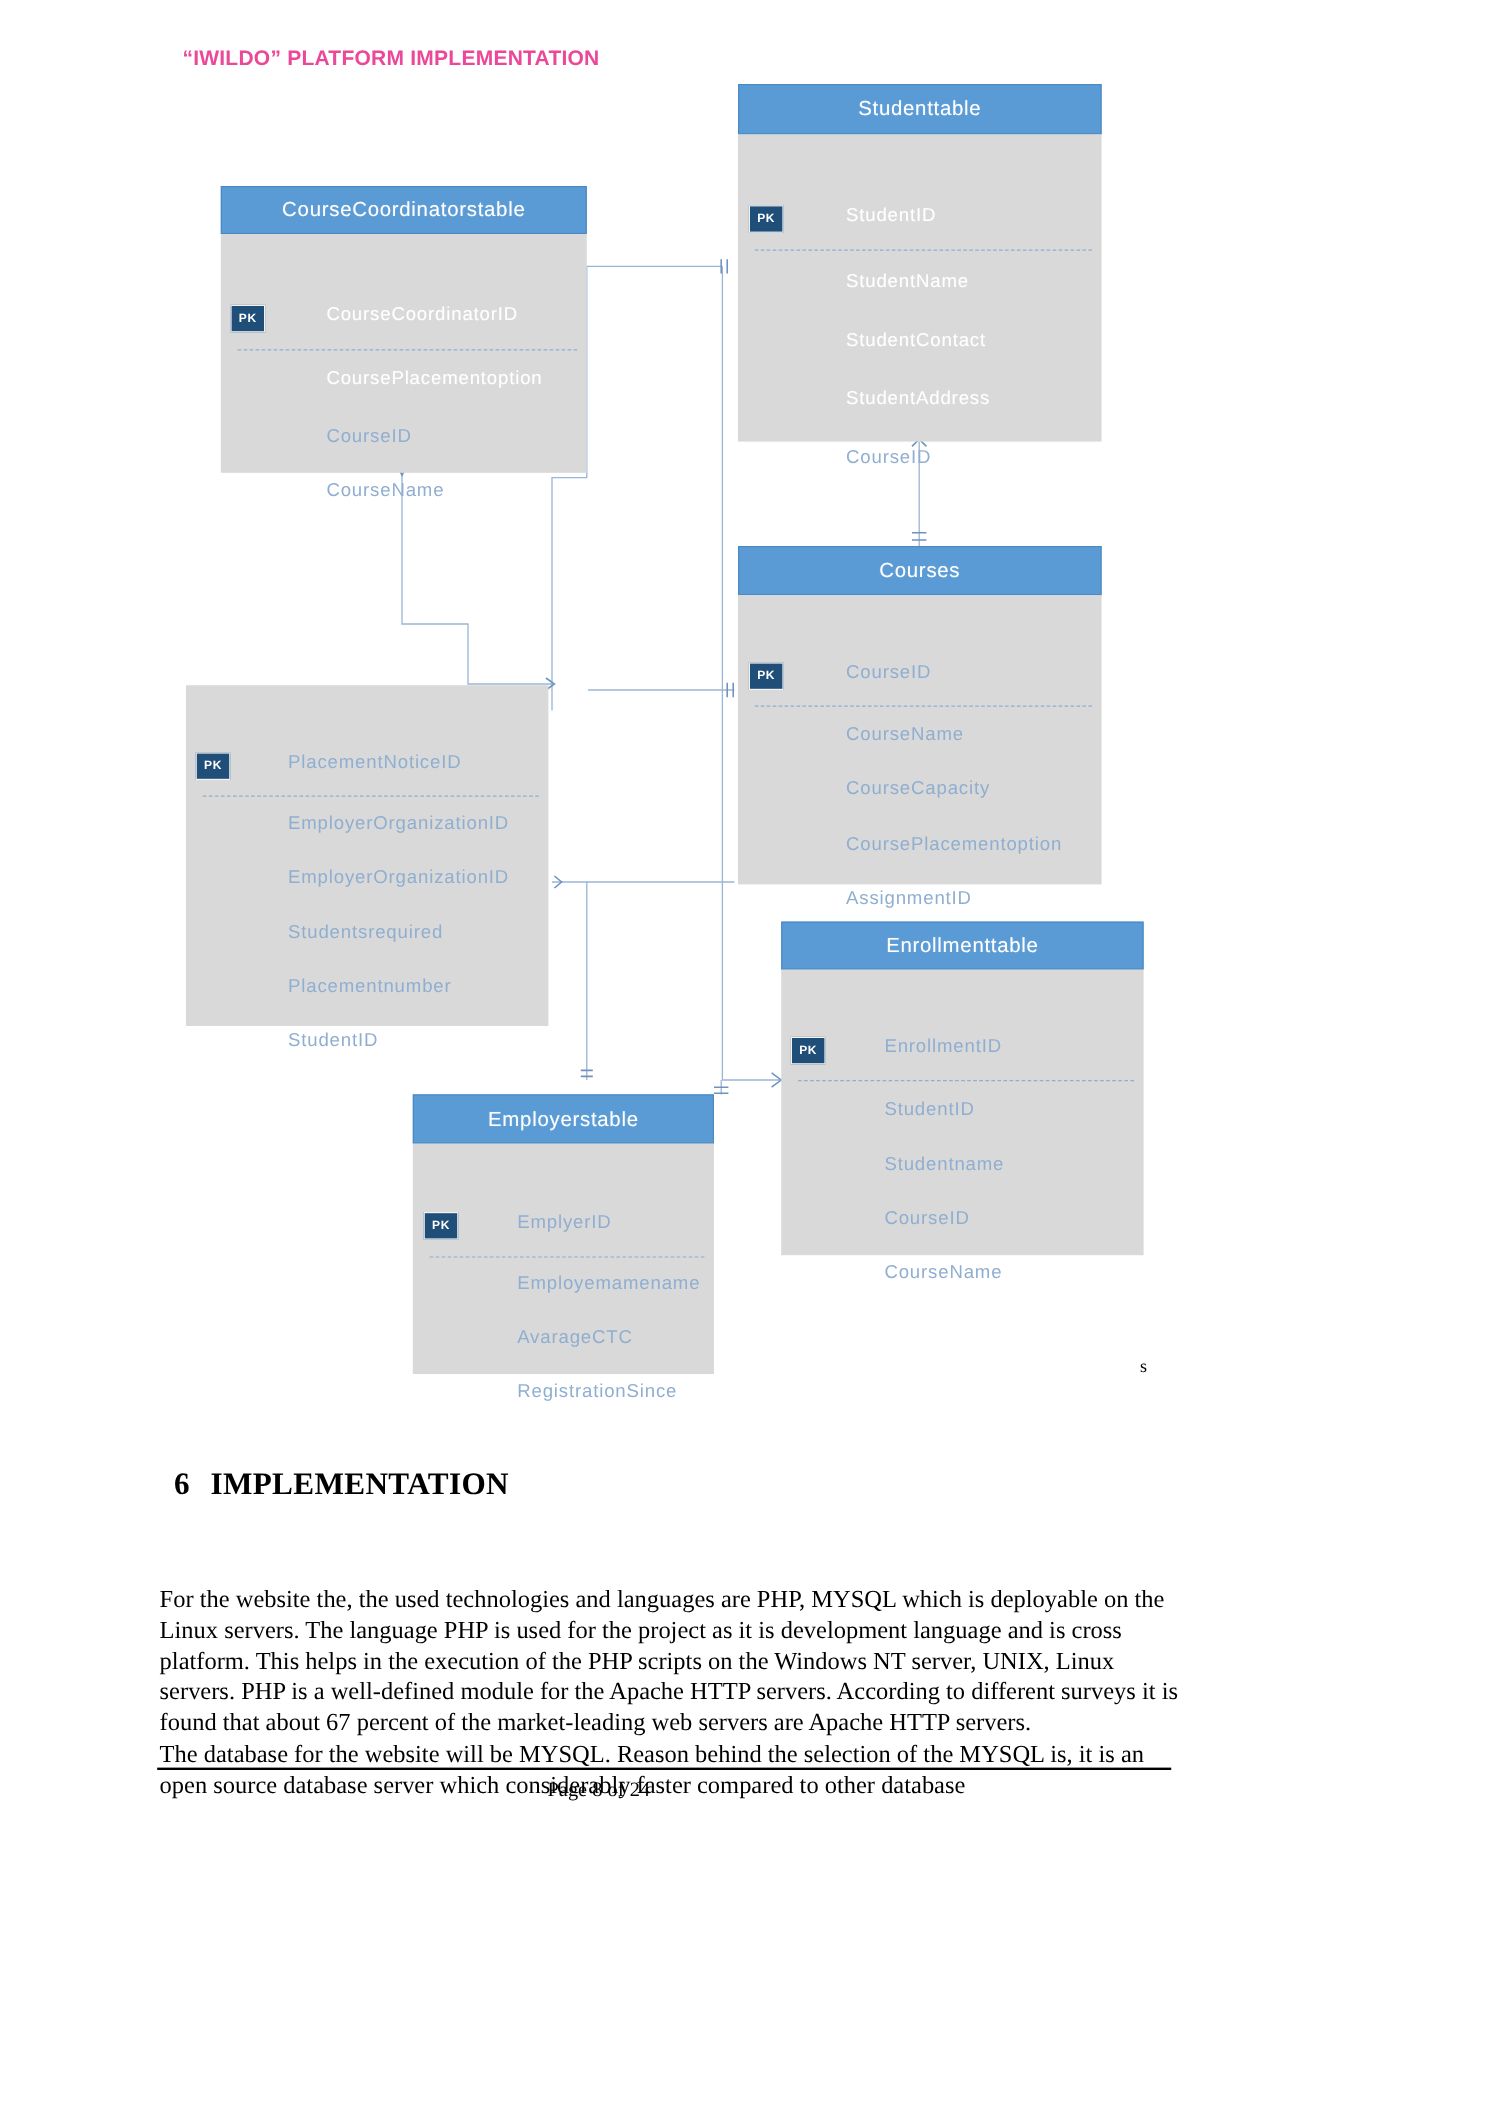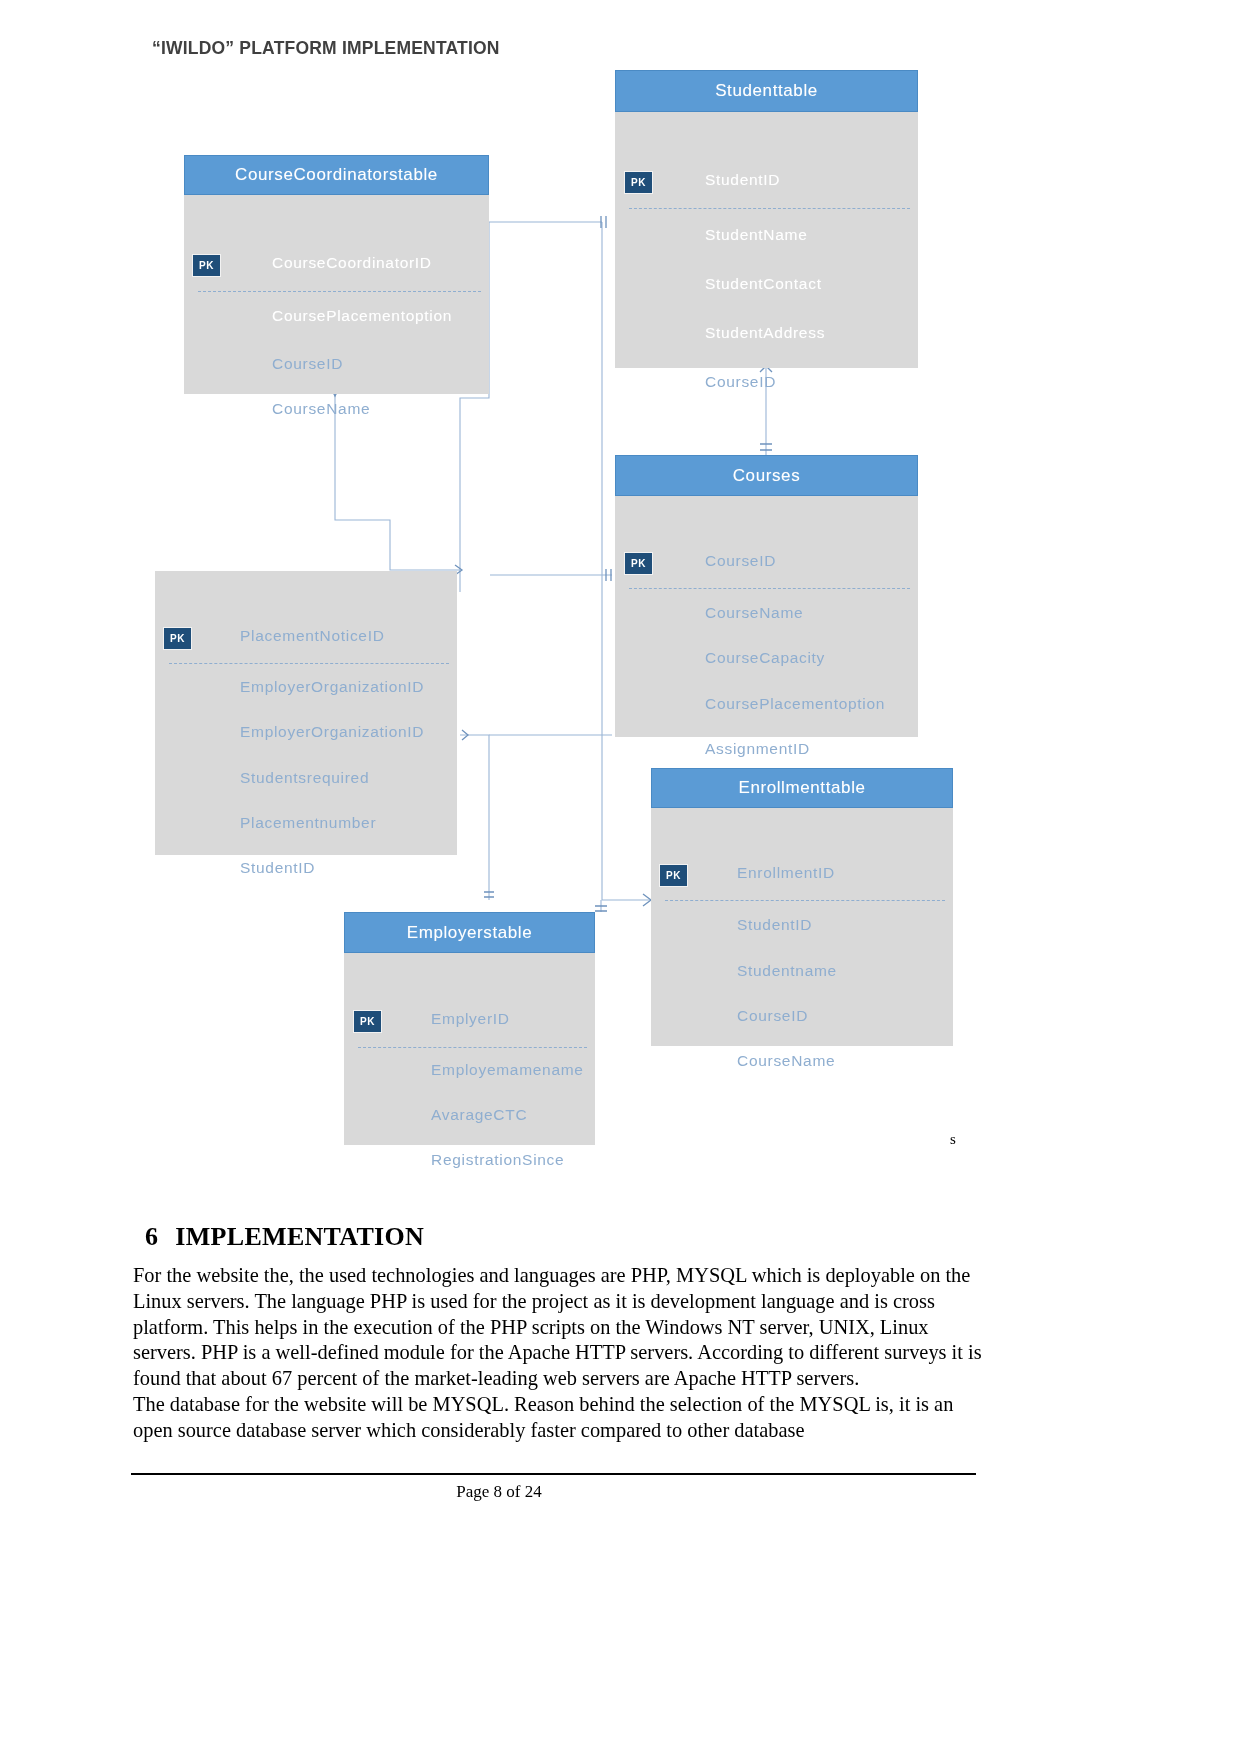--- a/index.html
+++ b/index.html
@@ -24,21 +24,21 @@
 
   
   .doc-header {
     position: absolute;
     left: 152px;
     top: 38px;
     font-family: "Liberation Sans", sans-serif;
     font-size: 17.5px;
     font-weight: bold;
     letter-spacing: 0.2px;
-    color: #404040;
+    color: #ec4899;
     white-space: nowrap;
   }
 
   
   .diagram {
     position: absolute;
     left: 0;
     top: 0;
     width: 1241px;
     height: 1290px;
@@ -141,21 +141,21 @@
     font-size: 26px;
     font-weight: bold;
     color: #000;
     letter-spacing: 0.3px;
   }
   .section-heading .num { margin-right: 17px; }
 
   .body-text {
     position: absolute;
     left: 133px;
-    top: 1263px;
+    top: 1321px;
     width: 856px;
     font-family: "Liberation Serif", serif;
     font-size: 20.4px;
     line-height: 25.8px;
     color: #000;
     text-align: left;
   }
   .body-text p { margin: 0; }
 
   

